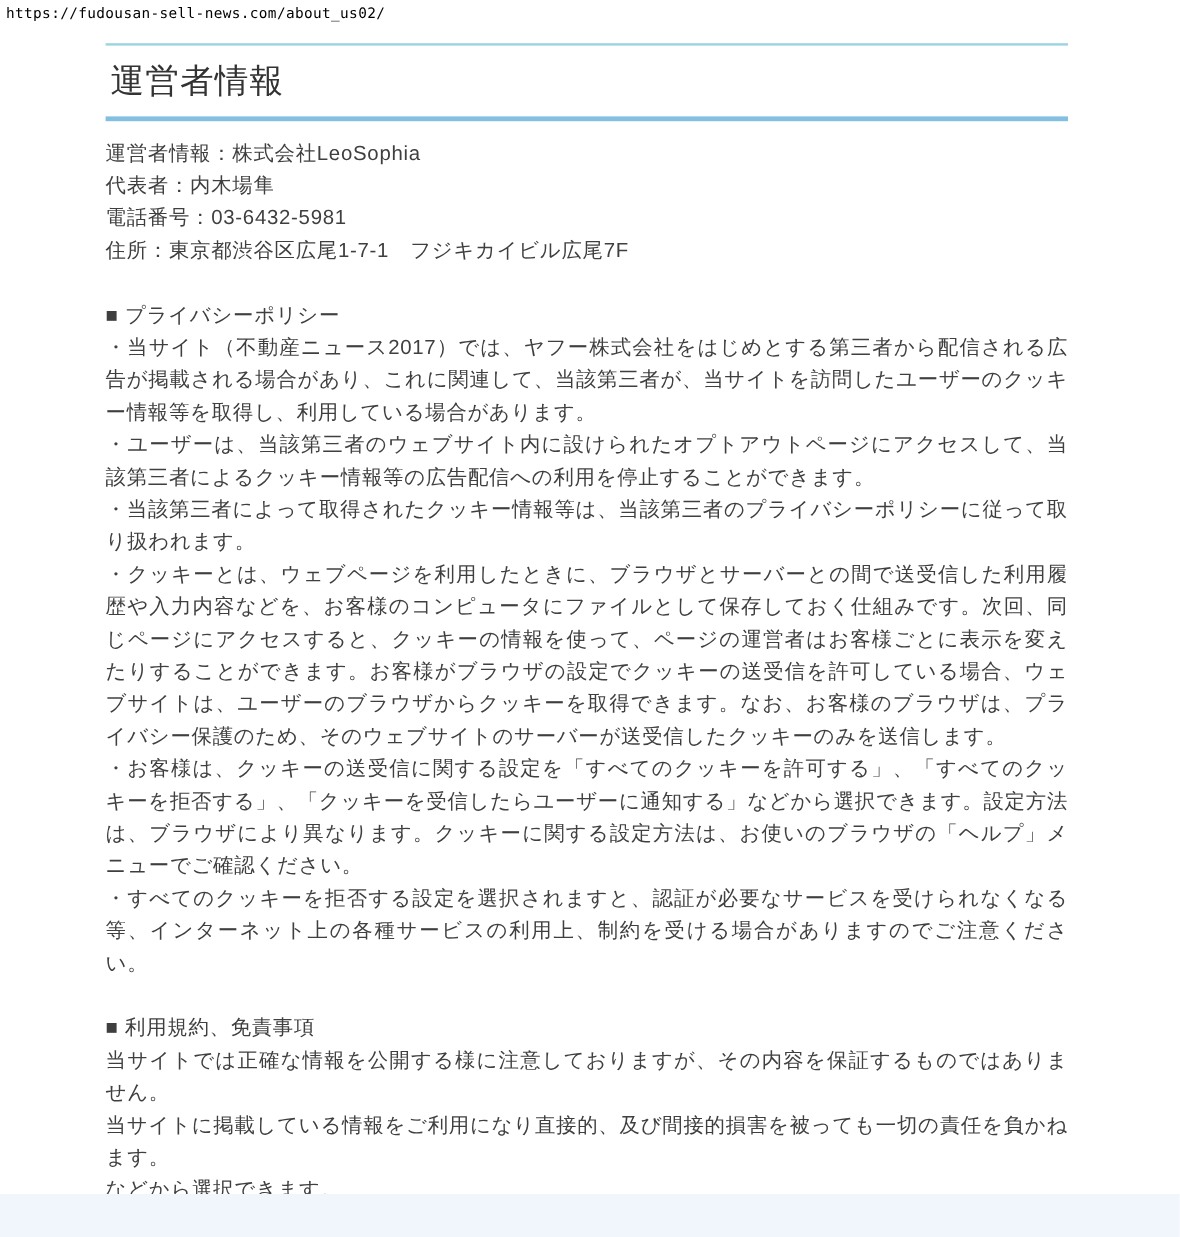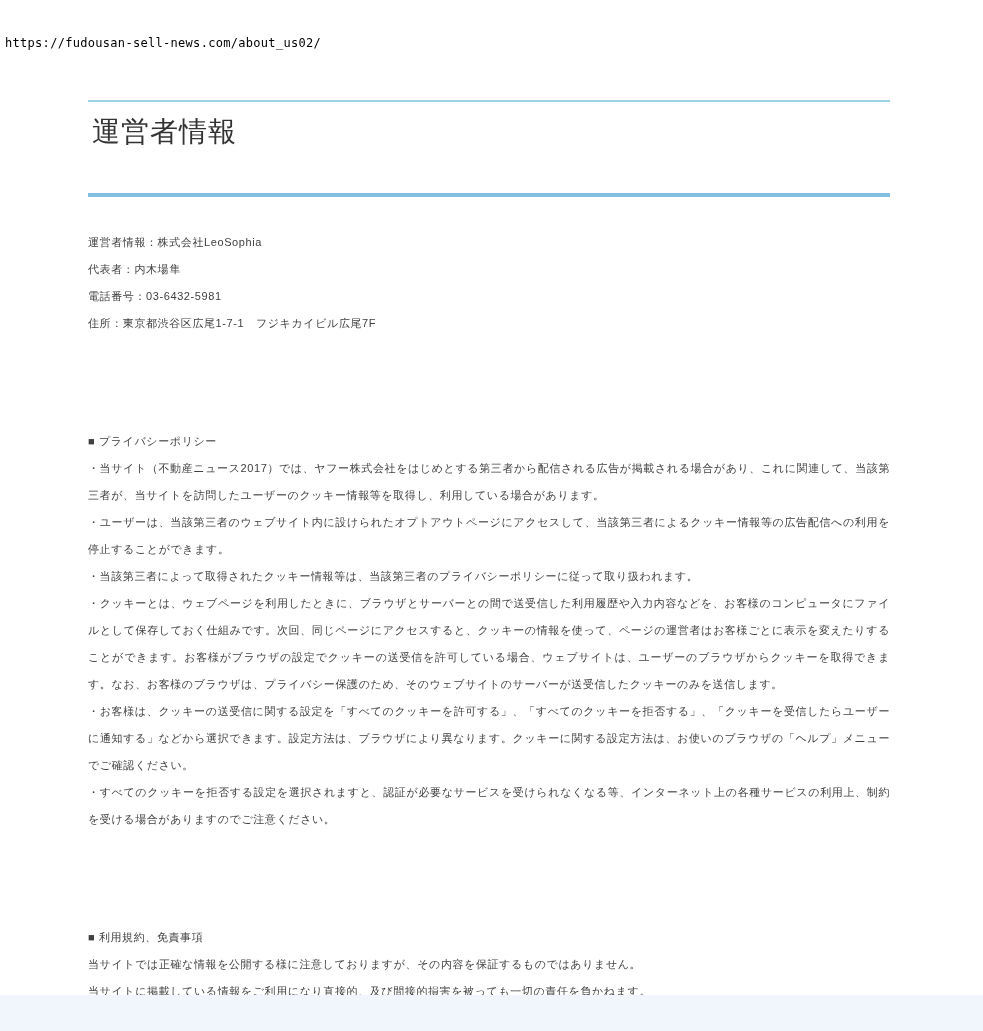--- a/index.html
+++ b/index.html
@@ -1,21 +1,21 @@
 <!DOCTYPE html>
 <html lang="ja" style="--accent-thin: #9bd3e2; --accent-thick: #82bfe0; --footer-bg: #f0f6fc; --text: #3f3f3f;"><head>
 <meta charset="utf-8">
 <style>
   :root{
     --accent-thin:#9bd3e2;
     --accent-thick:#82bfe0;
     --footer-bg:#f0f6fc;
     --text:#3f3f3f;
   }
-  *{box-sizing:border-box;margin-top:32px;}
+  *{box-sizing:border-box;}
   html,body{margin:0;padding:0;}
   body{
     width:983px;height:1031px;position:relative;overflow:hidden;
     background:#ffffff;color:var(--text,#3f3f3f);
     font-family:"Liberation Sans","DejaVu Sans",sans-serif;
   }
   .url-text{
     position:absolute;top:4px;left:5px;
     font-family:"DejaVu Sans Mono","Liberation Mono",monospace;
     font-size:12px;color:#000000;letter-spacing:0.3px;
@@ -25,21 +25,21 @@
   }
   .page-header{border-top:2px solid var(--accent-thin,#9bd3e2);}
   .page-title{
     margin:0;padding:13px 0 12px 4px;
     font-size:28px;line-height:34px;font-weight:normal;color:#333333;
     letter-spacing:1px;
   }
   .title-rule{height:4px;background:var(--accent-thick,#82bfe0);}
   .body-text{margin-top:13px;}
   .body-text p{
-    margin:0;font-size:11px;line-height:27px;letter-spacing:0.6px;
+    margin:0;font-size:17px;line-height:27px;letter-spacing:0.6px;
     text-align:justify;color:var(--text,#3f3f3f);
   }
   .blank-line{height:27px;}
   .footer-bar{
     position:absolute;left:0;bottom:0;width:983px;height:36px;
     background:var(--footer-bg,#f0f6fc);
   }
 </style>
 </head>
 <body>

